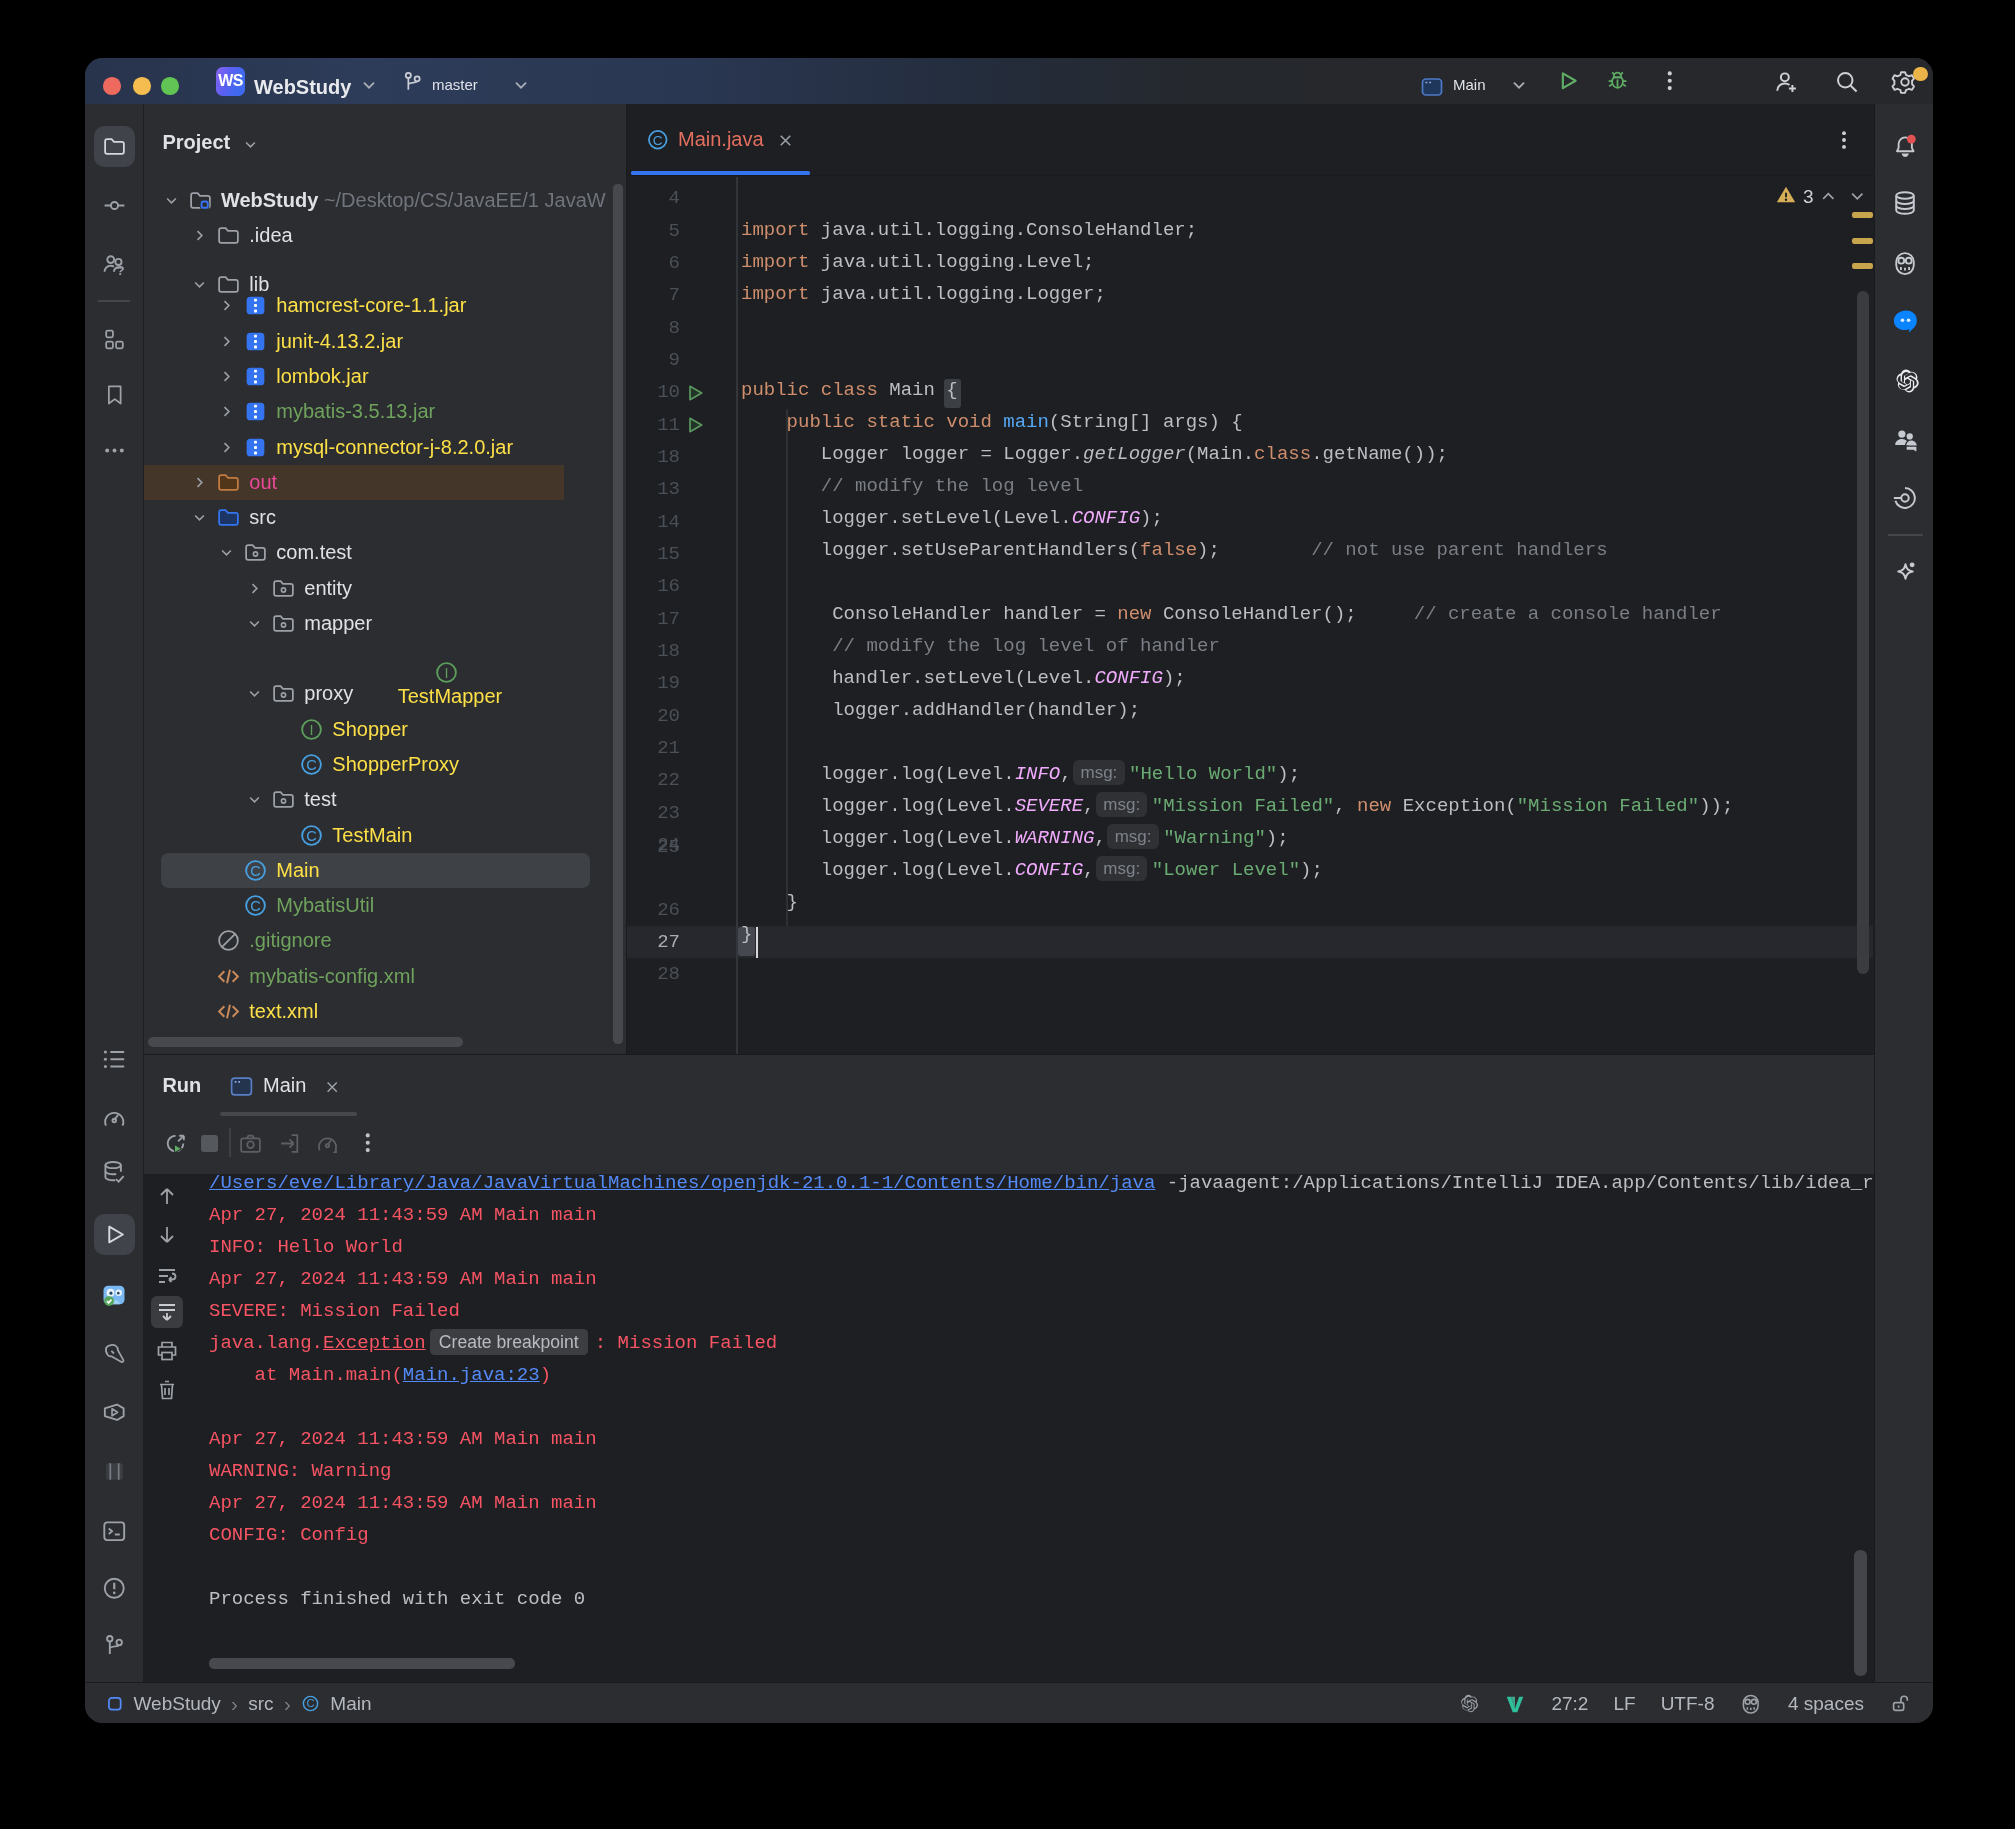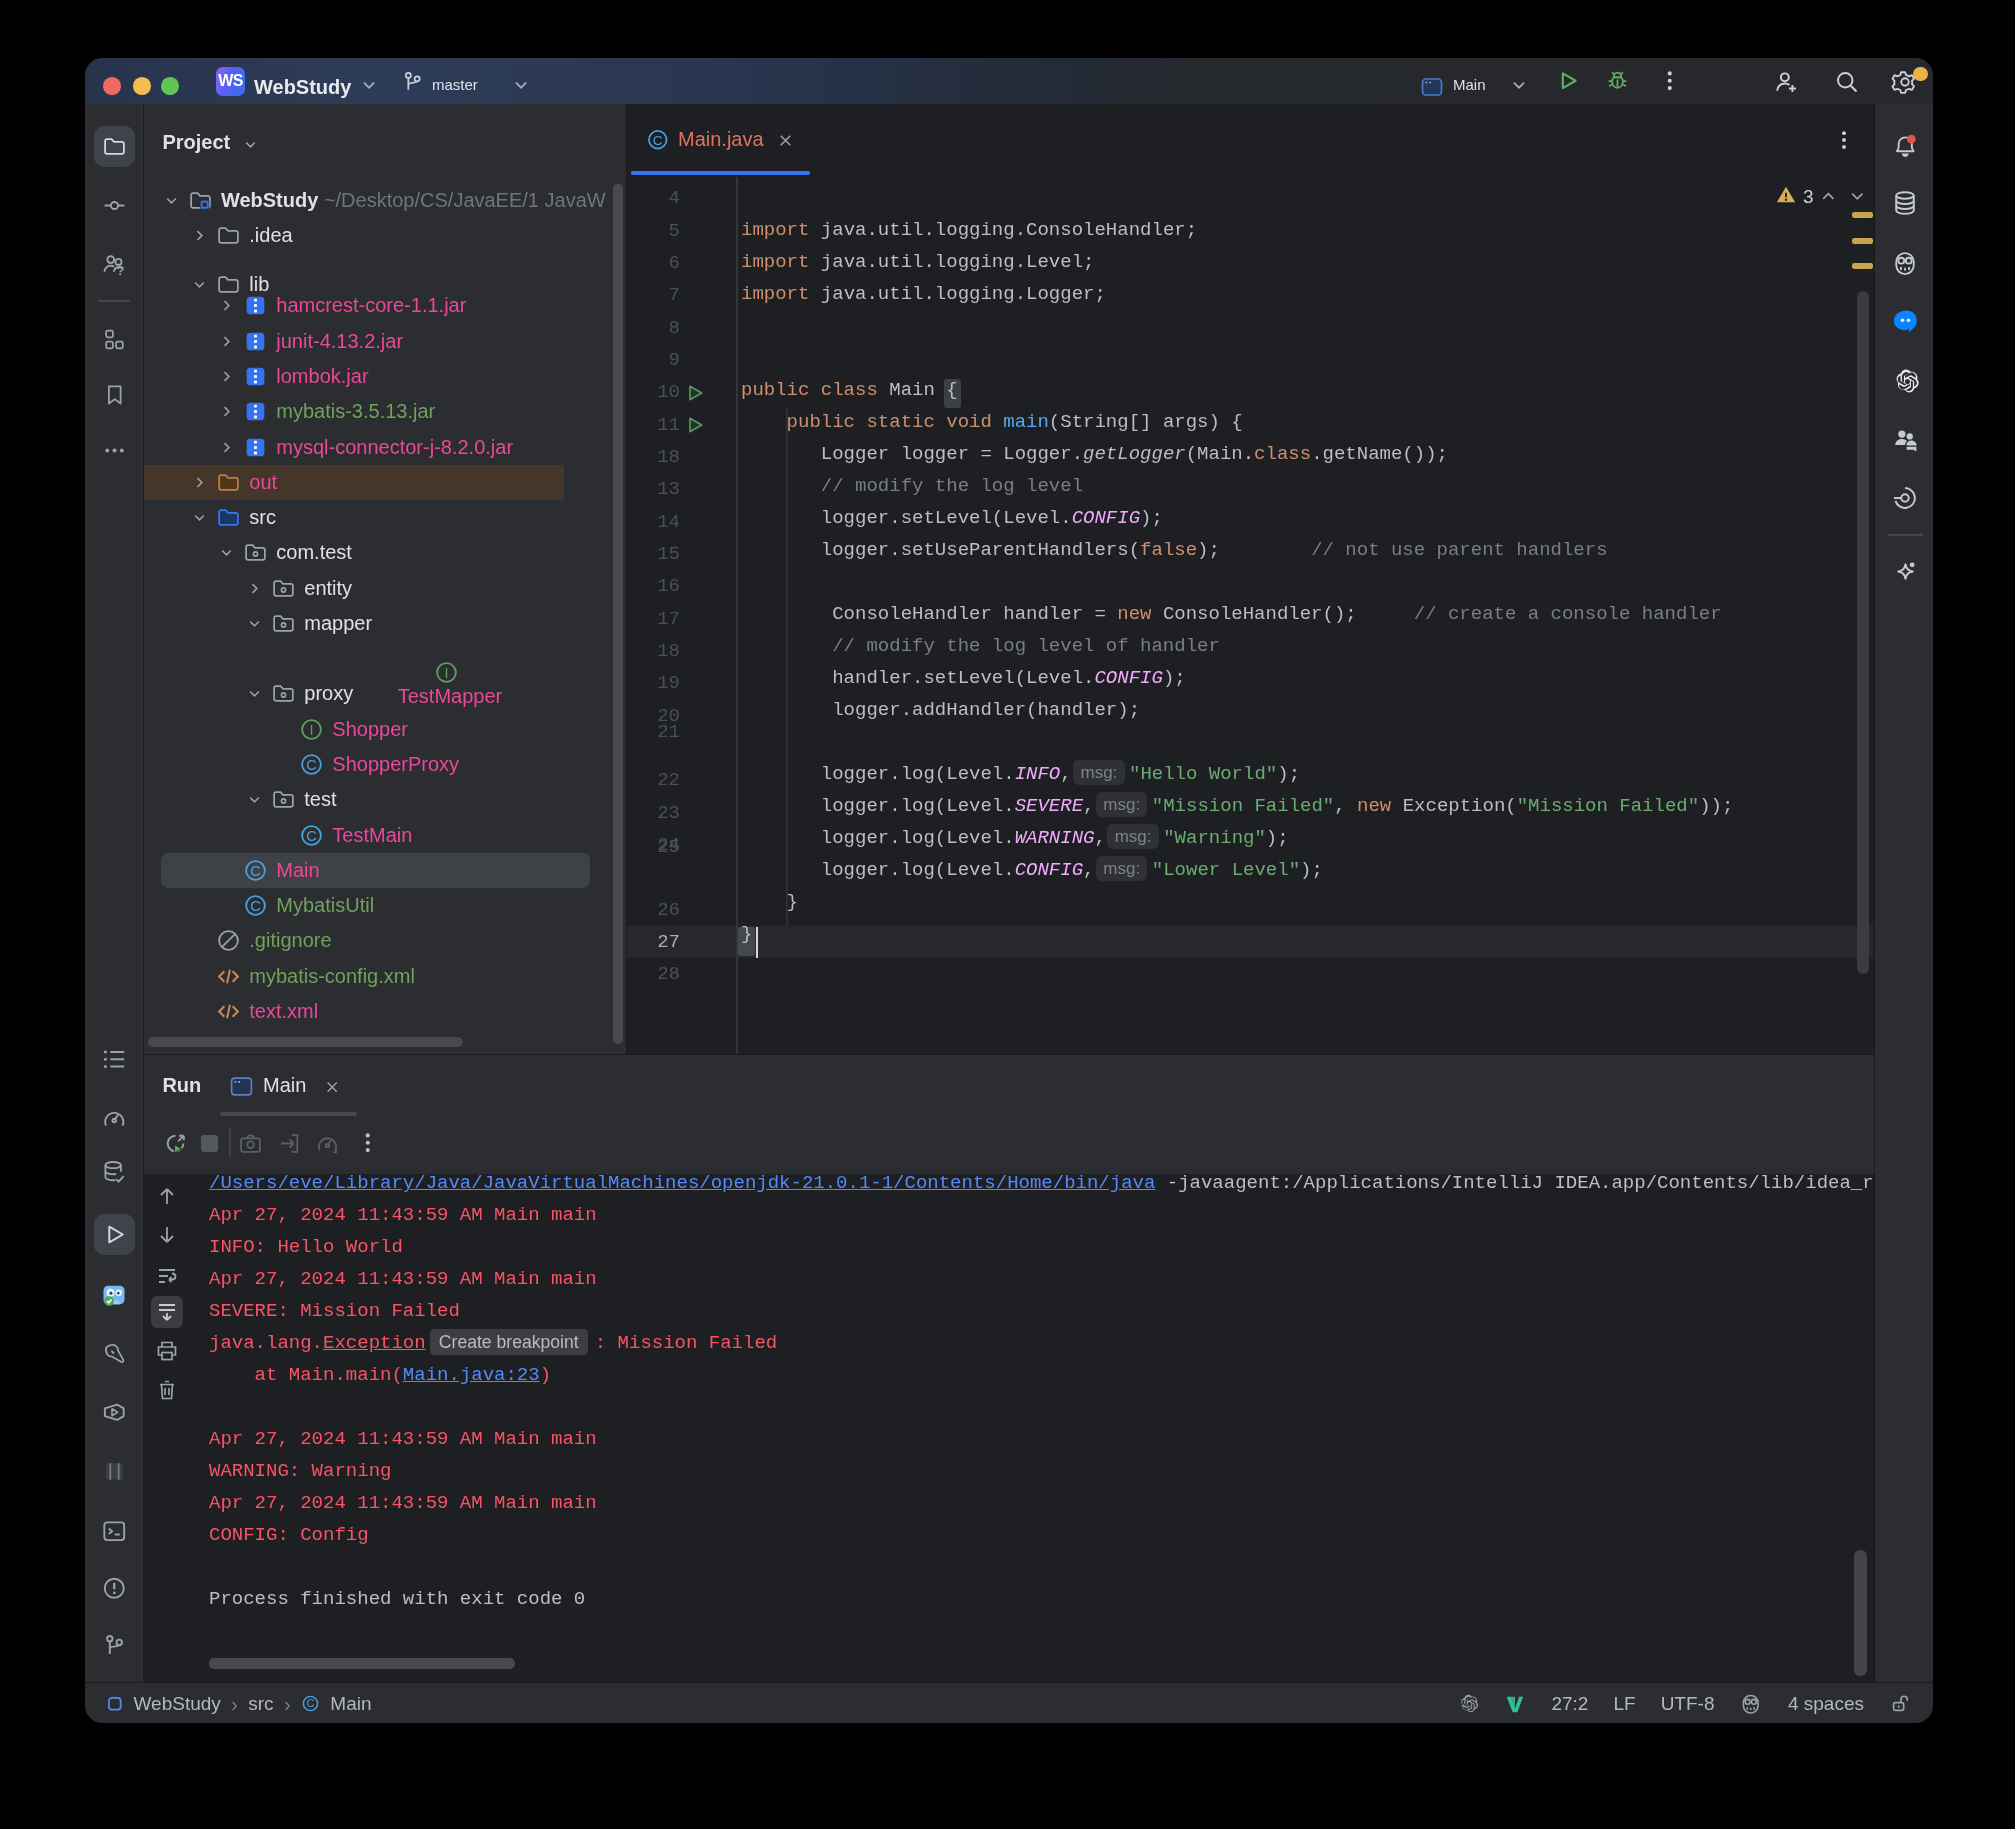--- a/index.html
+++ b/index.html
@@ -14,21 +14,21 @@
 .ttext2{color:#dfe2e8;font-size:15px;font-weight:normal;top:17.6px;}
 
 #lstrip{left:0;top:46px;width:59px;height:1578px;background:#2b2d30;border-right:0.7px solid #1d1e21;}
 .sicon{left:8.8px;width:41px;height:41px;display:flex;align-items:center;justify-content:center;color:#9da1a8;}
 .sicon.on{background:#404349;border-radius:10.3px;color:#d5d8de;}
 
 #proj{left:59px;top:46px;width:483px;height:950px;background:#2b2d30;border-right:1.5px solid #1a1b1e;overflow:hidden;}
 .row{position:absolute;left:0;width:483px;height:35px;display:flex;align-items:center;color:#dfe1e5;font-size:20px;white-space:nowrap;}
 .chv{width:19px;height:19px;flex:0 0 19px;margin-right:7.3px;color:#9da1a8;display:flex;align-items:center;justify-content:center;}
 .ticon{width:25px;height:25px;flex:0 0 25px;margin-right:8px;display:flex;align-items:center;justify-content:center;}
-.red{color:#ec4899;}
+.red{color:#fde047;}
 .grn{color:#6fa25c;}
 .olv{color:#ec4899;}
 .gry{color:#70747c;}
 
 #edzone{left:542px;top:46px;width:1247px;height:950px;background:#1e1f22;}
 #tabbar{left:542px;top:46px;width:1247px;height:72px;background:#1e1f22;border-bottom:1.5px solid #1a1b1e;}
 #codes{font-family:"Liberation Mono",monospace;font-size:19px;line-height:32px;color:#bcbec4;}
 #codes>div{white-space:pre;height:32px;}
 .k{color:#cf8e6d;}
 .fn{color:#56a8f5;}
@@ -596,21 +596,21 @@
       <div class="num" style="top:351px;">11</div>
       <div class="num" style="top:383px;">18</div>
       <div class="num" style="top:415px;">13</div>
       <div class="num" style="top:448px;">14</div>
       <div class="num" style="top:480px;">15</div>
       <div class="num" style="top:512px;">16</div>
       <div class="num" style="top:545px;">17</div>
       <div class="num" style="top:577px;">18</div>
       <div class="num" style="top:609px;">19</div>
       <div class="num" style="top:642px;">20</div>
-      <div class="num" style="top:658px;">21</div>
+      <div class="num" style="top:674px;">21</div>
       <div class="num" style="top:706px;">22</div>
       <div class="num" style="top:739px;">23</div>
       <div class="num" style="top:771px;">24</div>
       <div class="num" style="top:773px;">25</div>
       <div class="num" style="top:836px;">26</div>
       <div class="num" style="top:868px;color:#a9abb2;">27</div>
       <div class="num" style="top:900px;">28</div>
 </div>
 <svg class="abs" style="left:600px;top:325px;" width="20" height="20" viewBox="0 0 24 24">
       <path d="M6 4l14 8-14 8z" fill="#213426" stroke="#5c9861" stroke-width="2" stroke-linejoin="round"></path>

